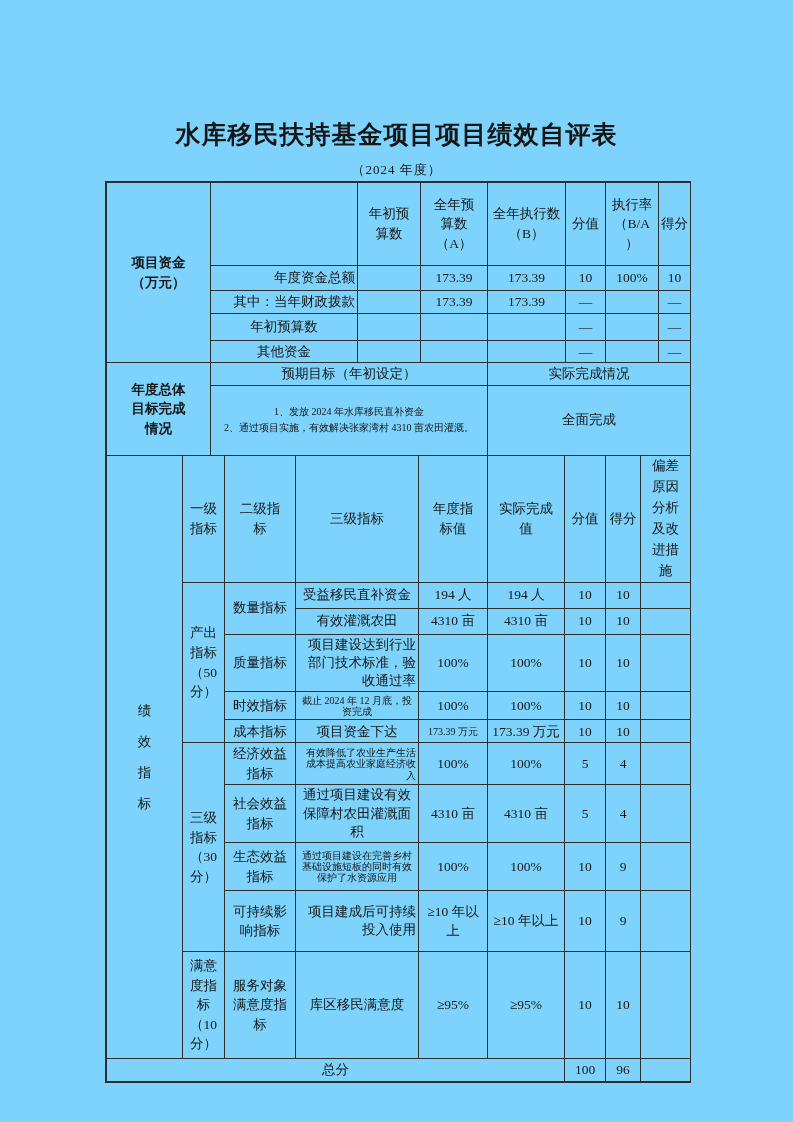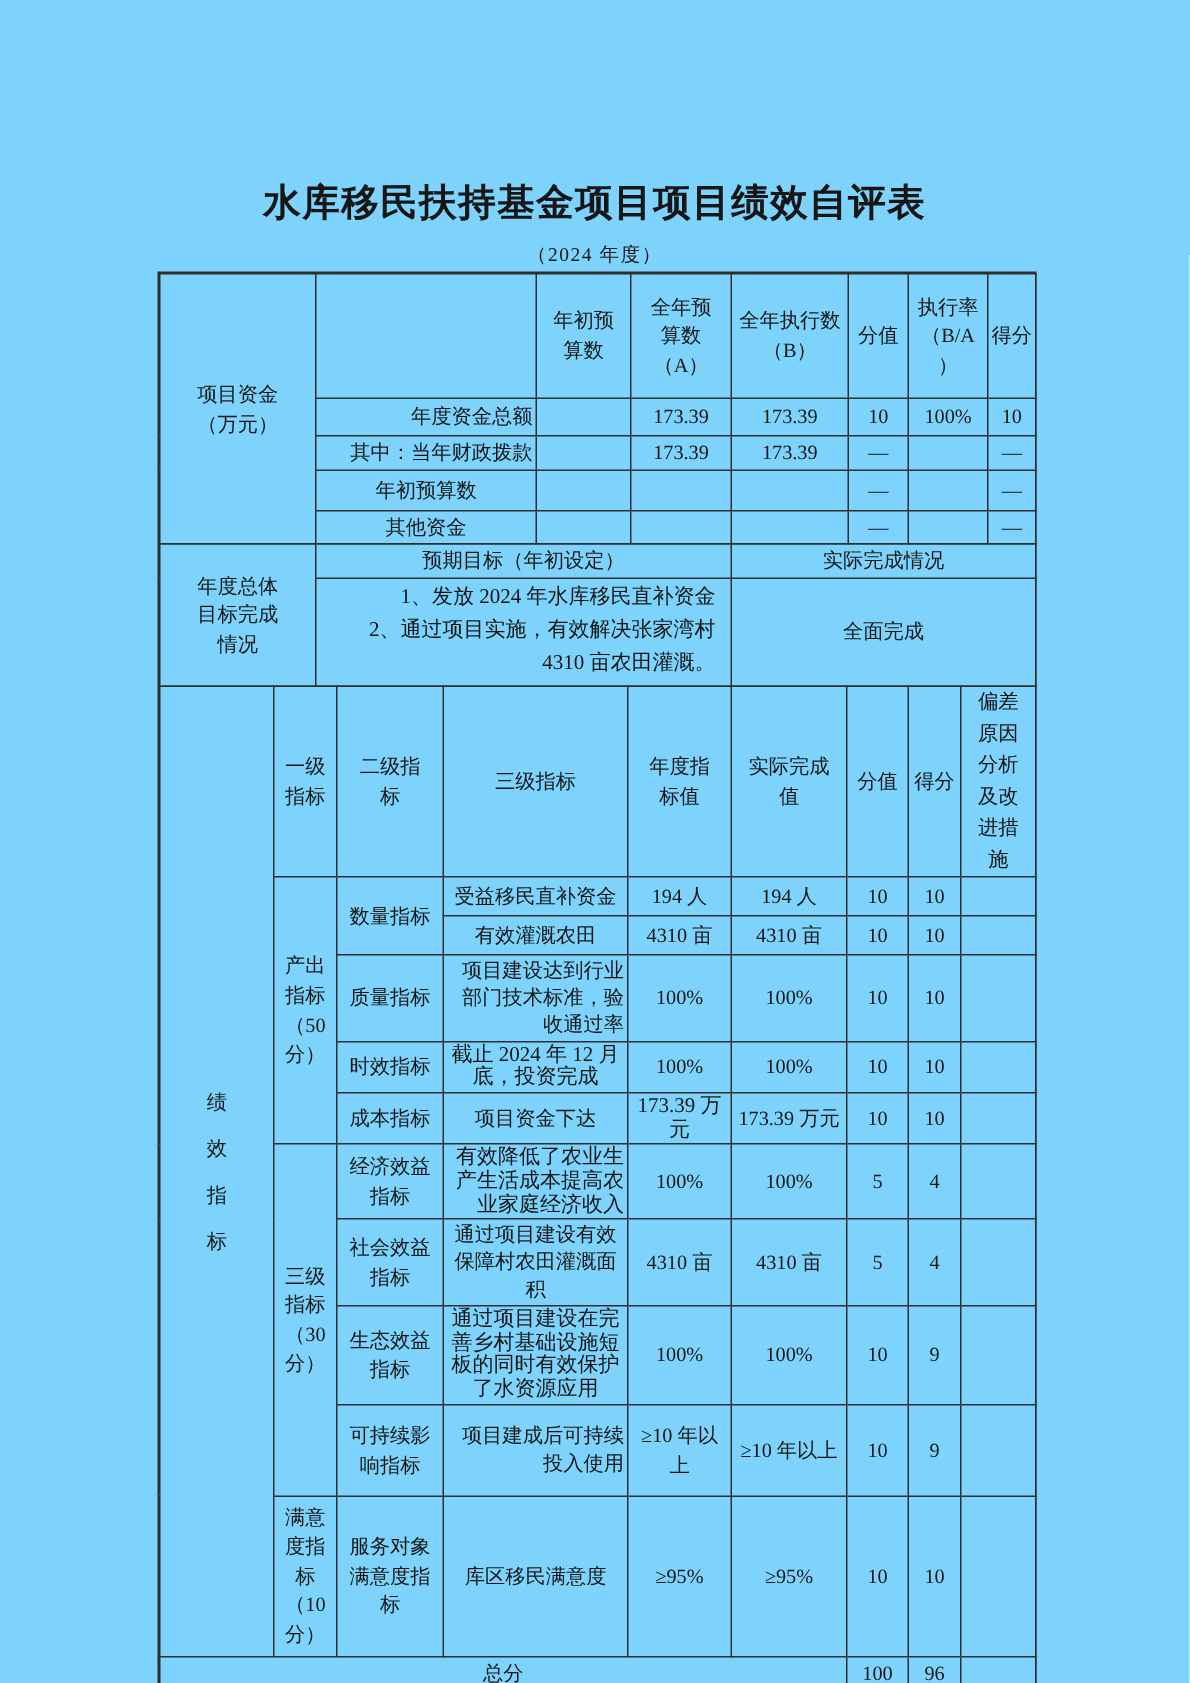--- a/index.html
+++ b/index.html
@@ -20,25 +20,25 @@
     border:1px solid #2e2e2e;
   }
   table{border-collapse:collapse;table-layout:fixed;width:584px;margin-top:-1px;}
   table:first-child{margin-top:0;}
   td{
     border:1px solid #2e2e2e;font-size:13.5px;line-height:1.45;
     text-align:center;vertical-align:middle;padding:1px 2px;
     overflow:hidden;word-break:break-word;
   }
   .al{text-align:right;padding-left:5px;}
-  .narrow{padding:0 24px;}
+  .narrow{padding:0 24px;font-weight:bold;}
   .pad10{padding:0 10px;}
-  .goal-text{text-align:right;white-space:pre-line;padding:2px 10px;line-height:1.6;font-size:14px;}
+  .goal-text{text-align:center;white-space:pre-line;padding:2px 10px;line-height:1.6;font-size:10px;}
   .mid{line-height:1.35;}
-  .tight{line-height:1.12;font-size:14px;}
+  .tight{line-height:1.12;font-size:10px;}
   .vlabel span{display:inline-block;width:1.2em;line-height:2.3;font-size:13.5px;}
 </style>
 </head>
 <body>
 
 <div class="sheet">
 
   <div class="doc-title">水库移民扶持基金项目项目绩效自评表</div>
   <div class="doc-subtitle">（2024 年度）</div>
 

